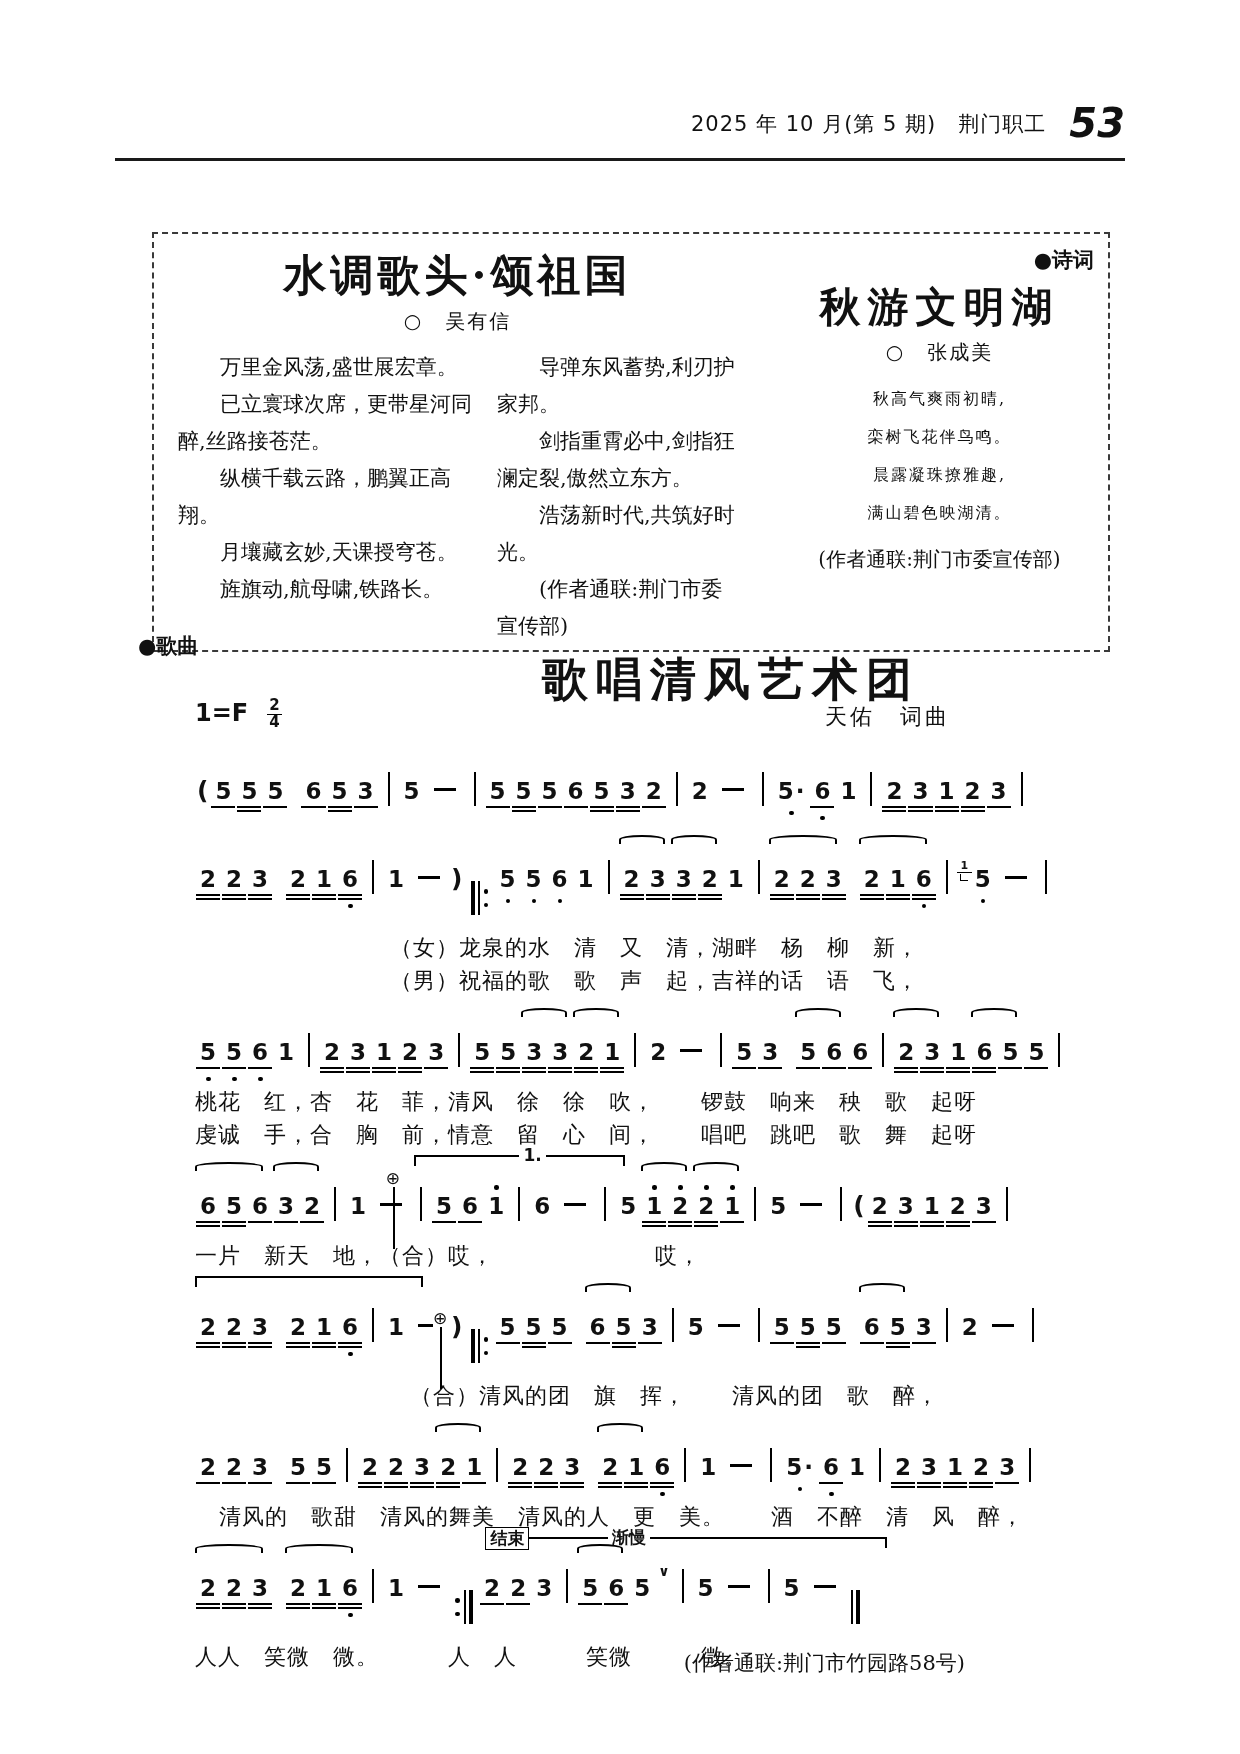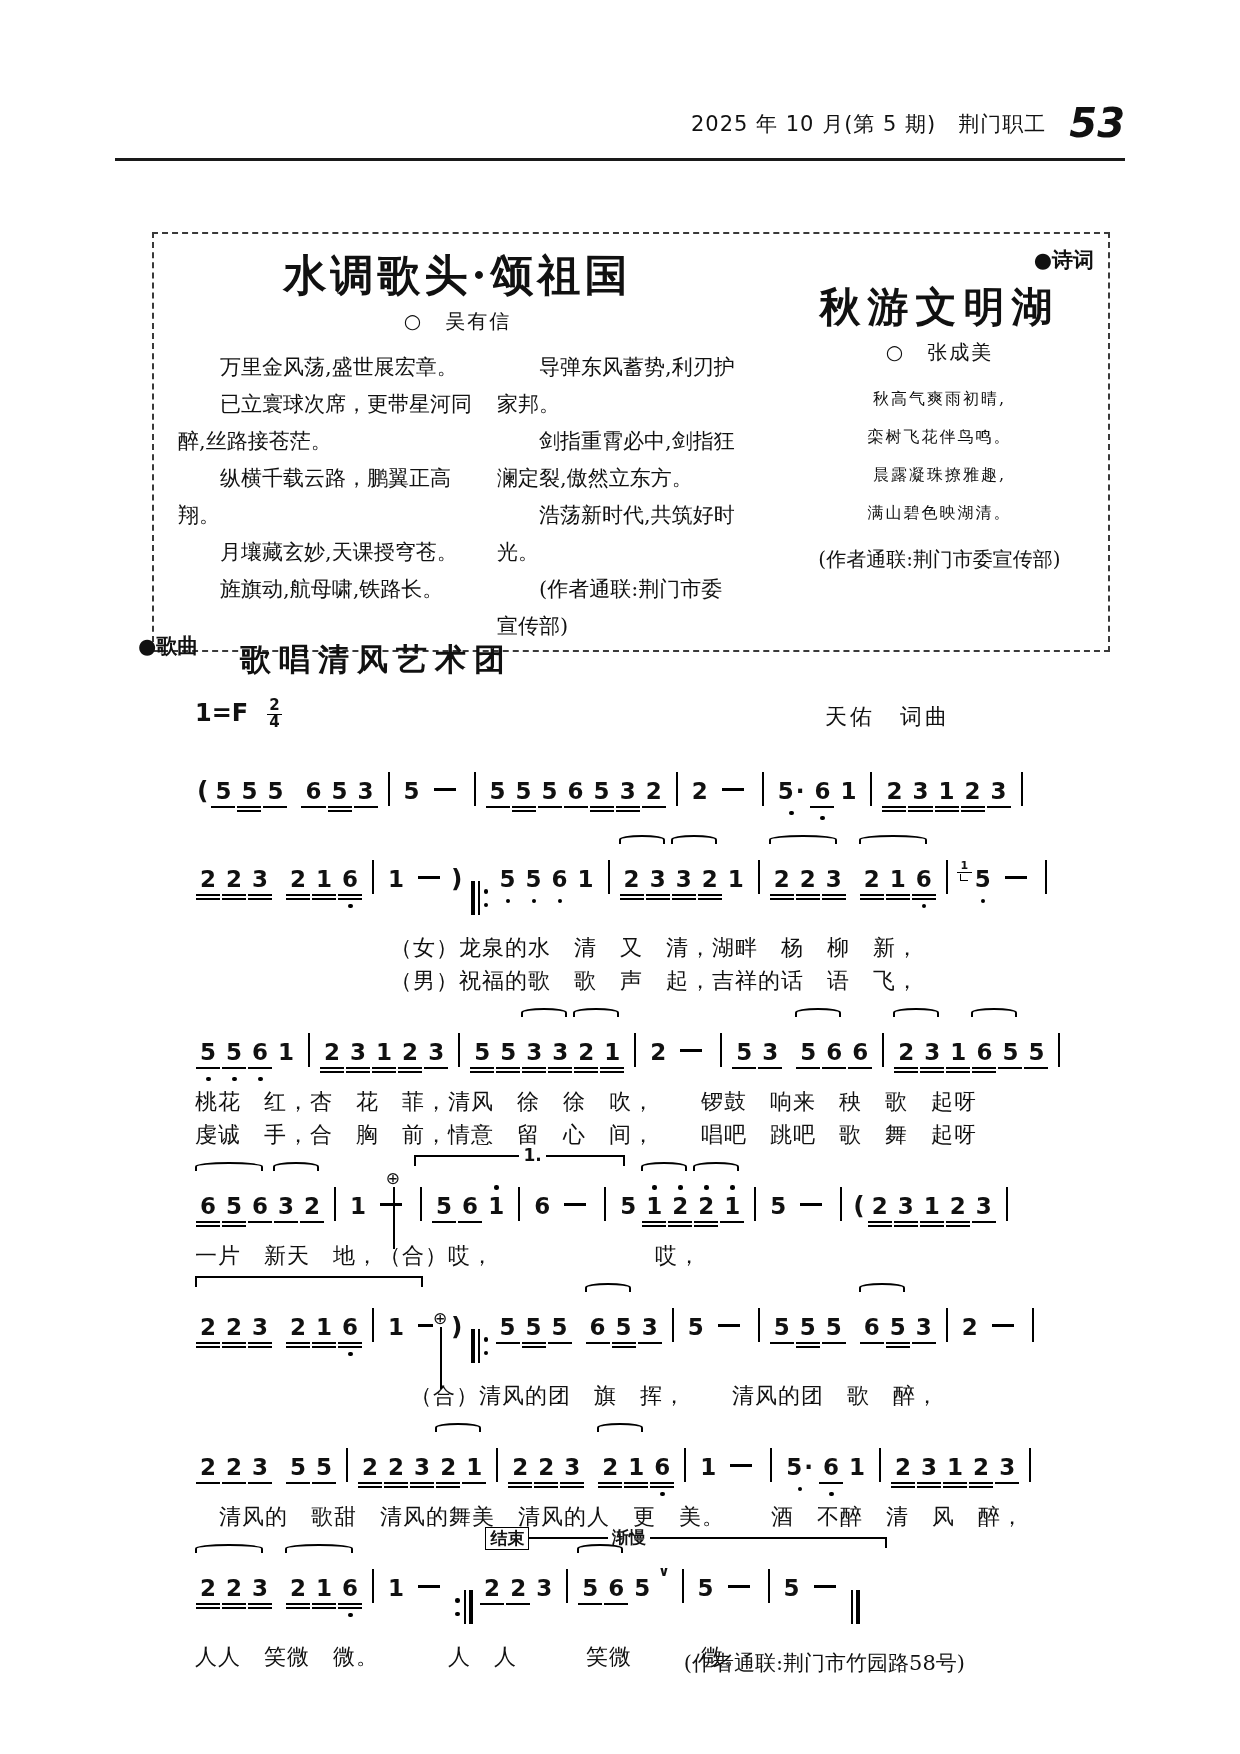--- a/index.html
+++ b/index.html
@@ -29,22 +29,22 @@
   .poem-line{margin:0;font-size:21px;line-height:37px;text-indent:2em;}
   .poem-right{width:340px;margin-left:30px;}
   .poem-right h2{margin:36px 0 8px 0;text-align:center;font-size:41px;font-weight:900;
                  letter-spacing:7px;line-height:1.15;}
   .poem-right .rline{margin:0;text-align:center;font-size:16px;line-height:38px;letter-spacing:2px;}
   .poem-right .contact{margin:14px 0 0 0;text-align:center;font-size:20px;}
 
   
   .song-tag{position:absolute;top:632px;left:138px;font-family:"DejaVu Sans",sans-serif;
             font-weight:bold;font-size:21px;}
-  .song-title{position:absolute;top:618px;left:240px;width:680px;text-align:left;
-              font-family:Liberation Mono, monospace;font-weight:900;font-size:31px;letter-spacing:8px;}
+  .song-title{position:absolute;top:618px;left:240px;width:680px;text-align:right;
+              font-family:Liberation Mono, monospace;font-weight:900;font-size:46px;letter-spacing:8px;}
   .song-meta{position:absolute;top:698px;left:195px;width:850px;height:36px;}
   .keysig{font-family:"DejaVu Sans",sans-serif;font-weight:bold;font-size:24px;}
   .ts{display:inline-block;margin-left:14px;vertical-align:-6px;}
   .ts b{display:block;font-family:"DejaVu Sans",sans-serif;font-size:15px;line-height:1.05;
         text-align:center;}
   .ts b:first-child{border-bottom:1.5px solid #000;padding:0 2px;}
   .credit{position:absolute;right:95px;top:4px;font-size:22px;letter-spacing:3px;}
 
   .music{position:absolute;top:742px;left:195px;width:860px;}
   .sys{margin-bottom:6px;}

